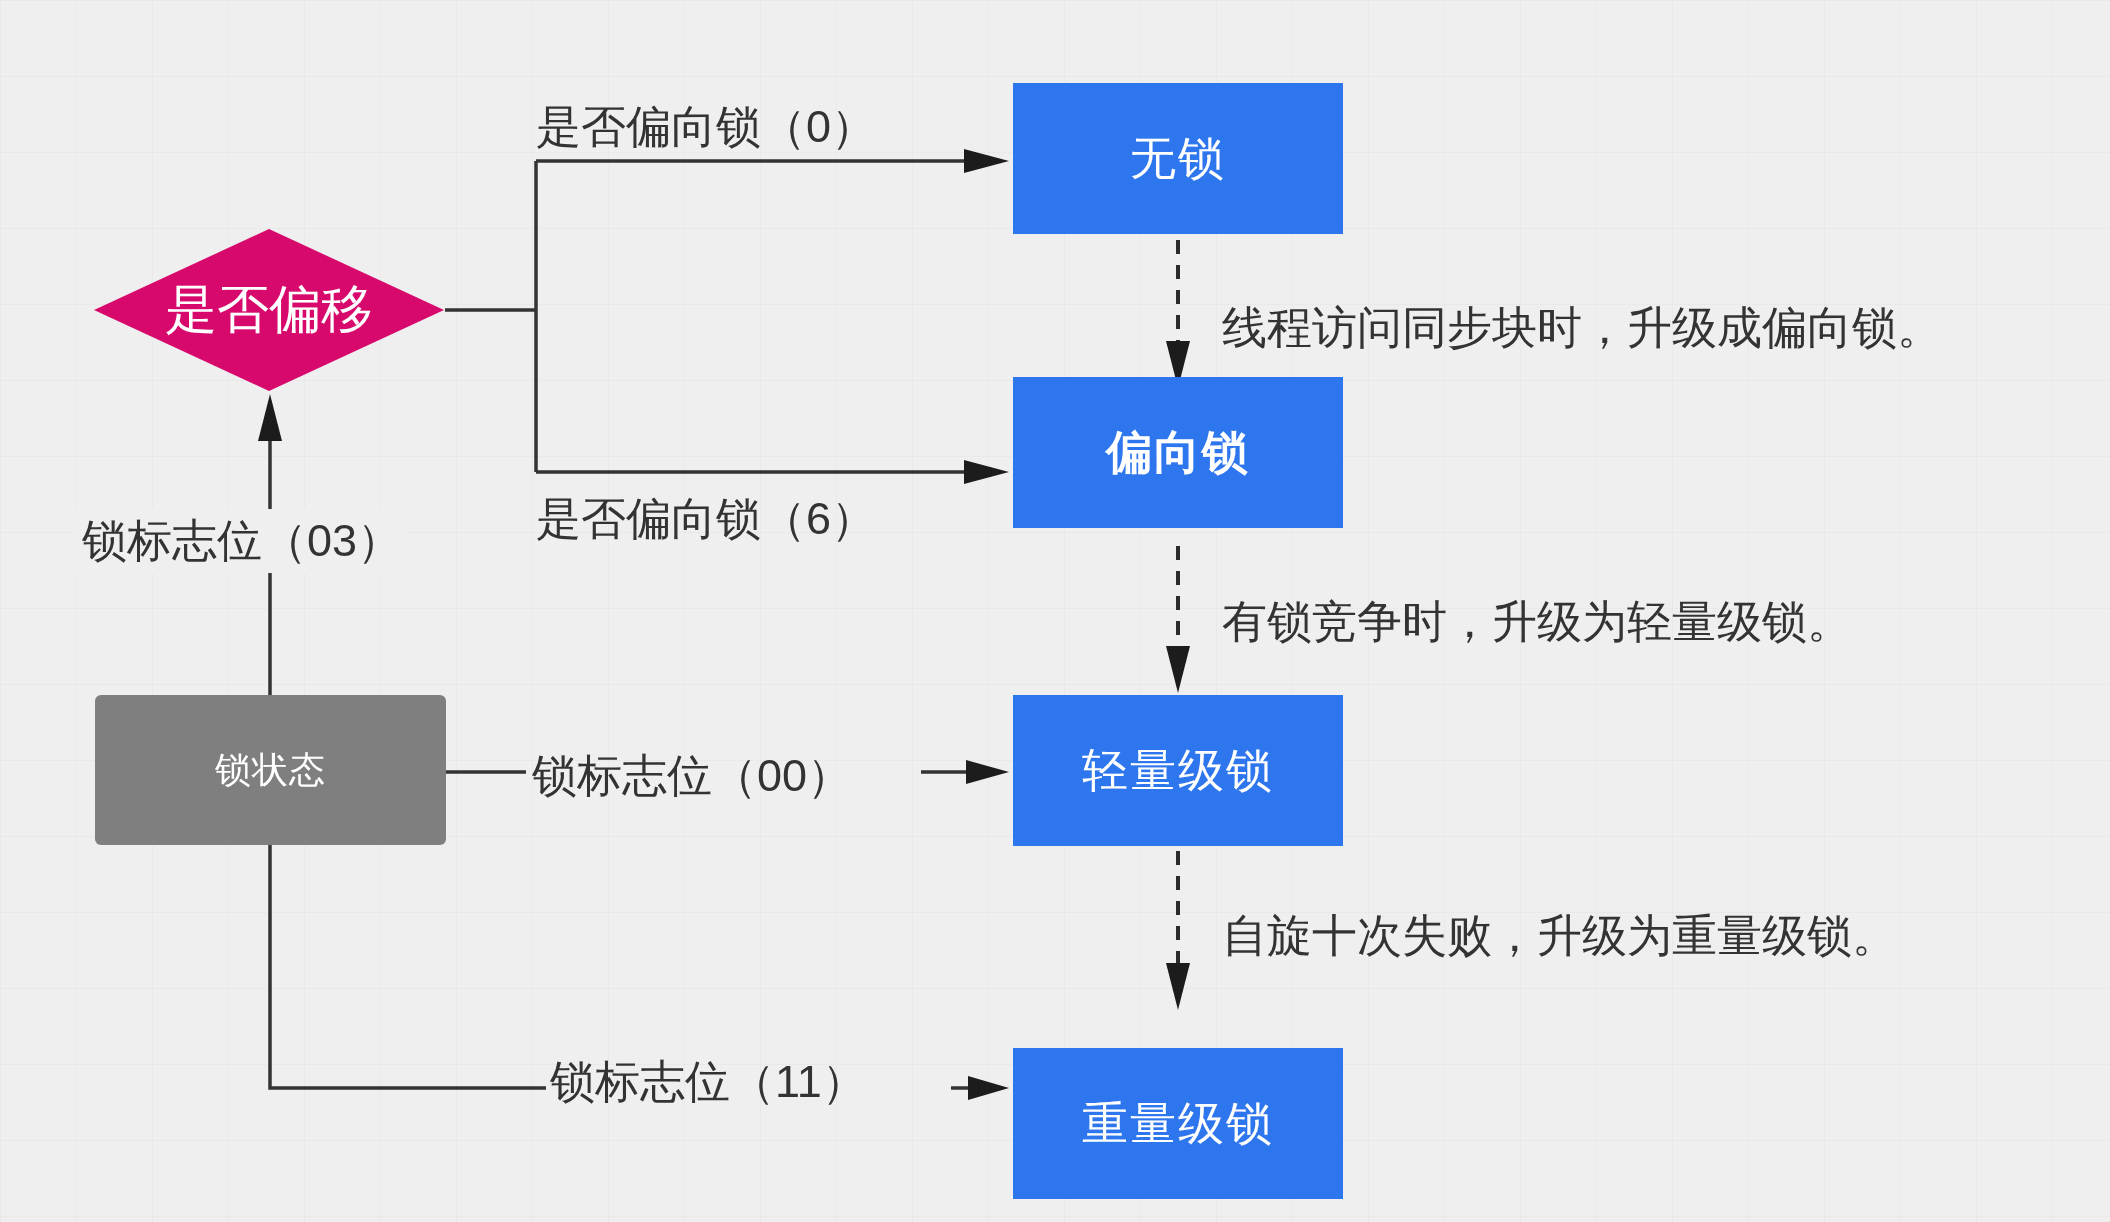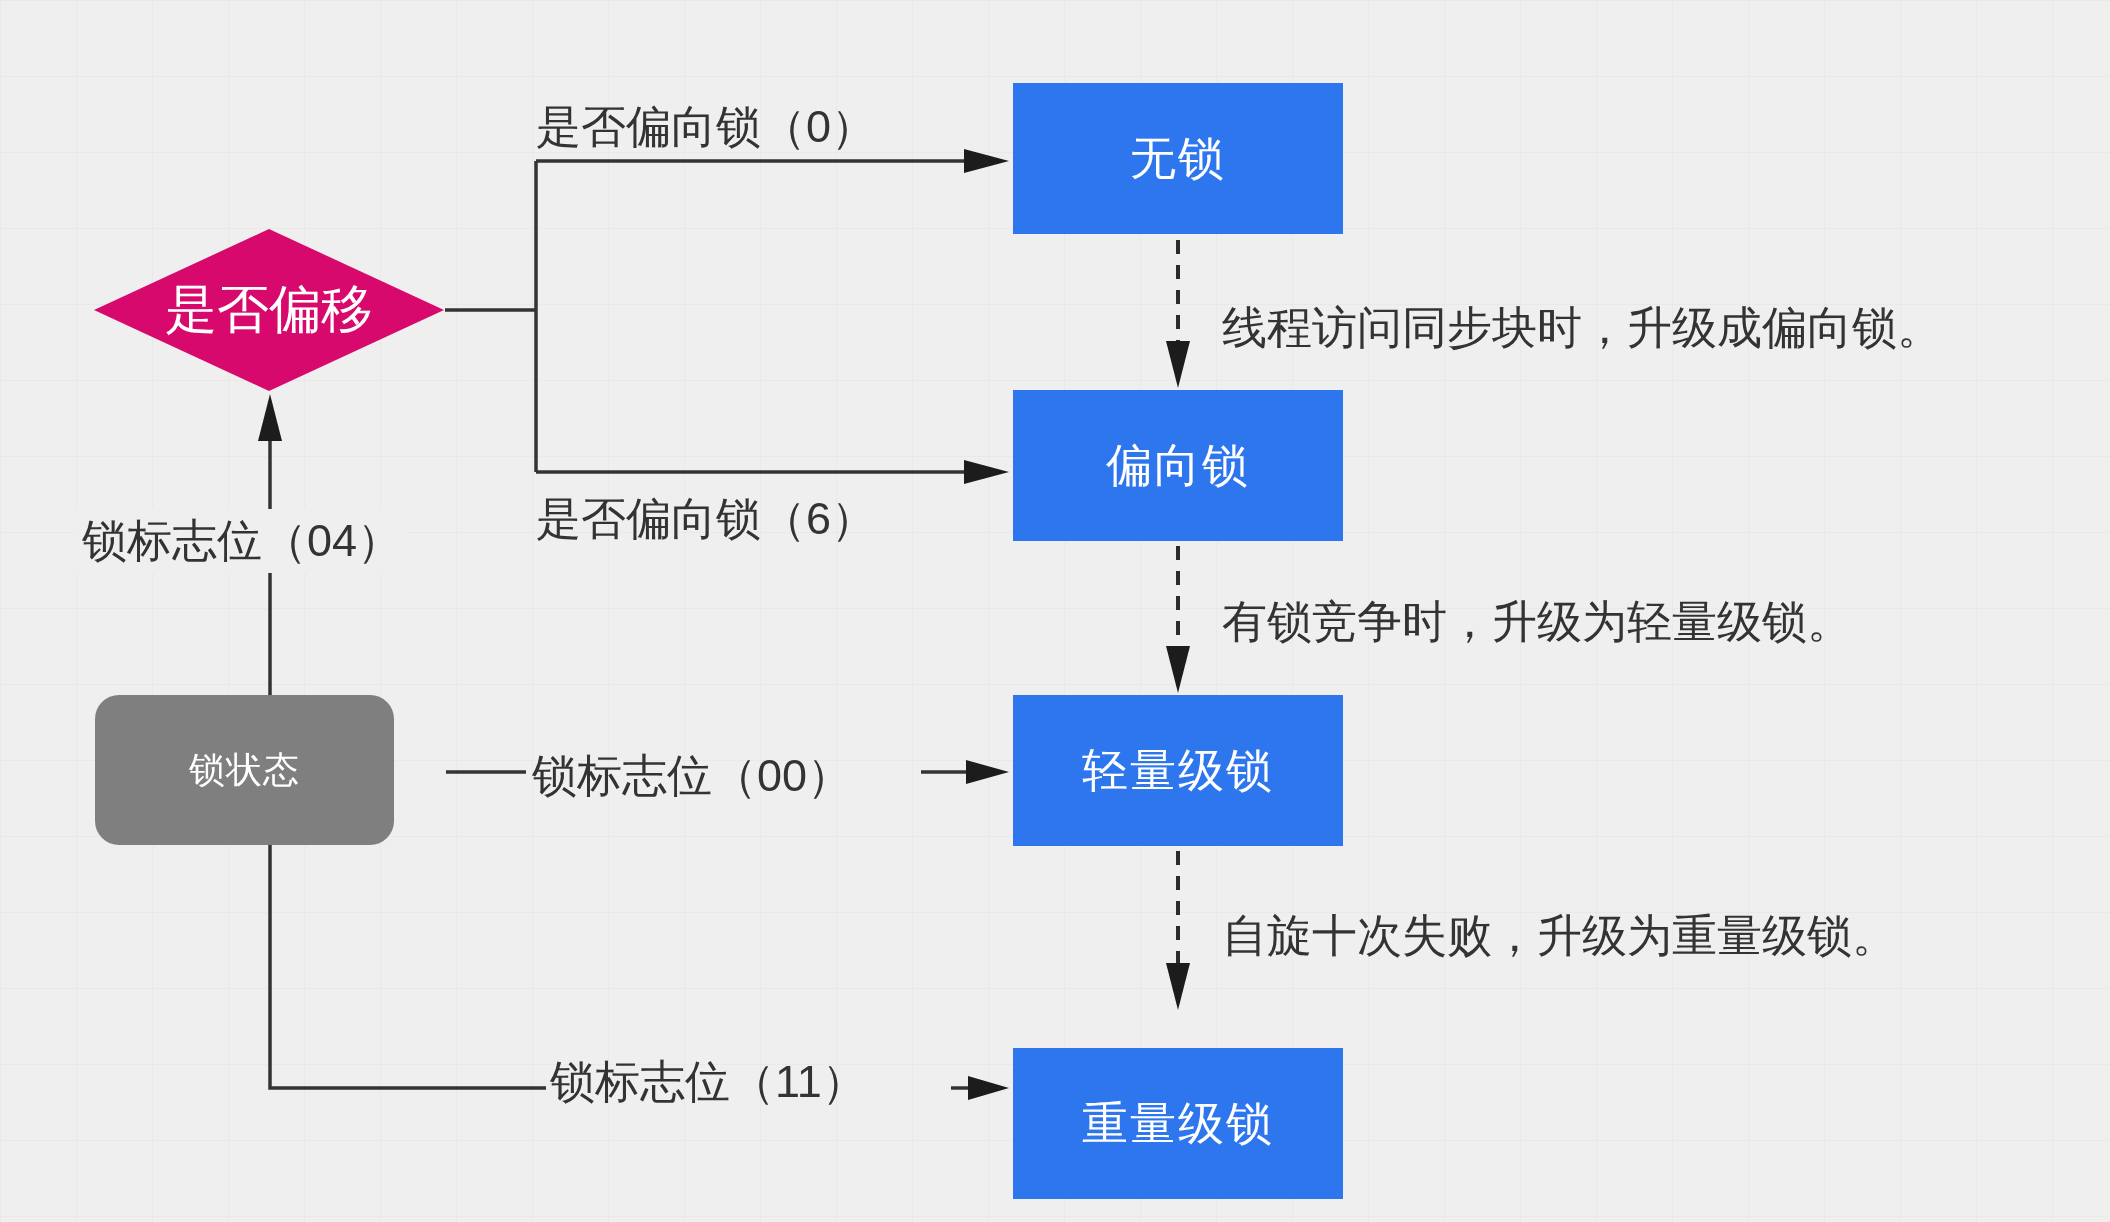--- a/index.html
+++ b/index.html
@@ -35,29 +35,29 @@
     color: #FFFFFF;
   }
   .process {
     width: 330px;
     height: 151px;
     background: #2E76EE;
     font-size: 46px;
     letter-spacing: 2px;
   }
   .process.no-lock      { left: 1013px; top: 83px; }
-  .process.biased       { left: 1013px; top: 390px; }
+  .process.biased       { left: 1013px; top: 377px; font-weight: bold; }
   .process.lightweight  { left: 1013px; top: 695px; }
   .process.heavyweight  { left: 1013px; top: 1013px; margin-top: 35px; }
   .state {
     left: 95px; top: 695px;
-    width: 299px;
+    width: 351px;
     height: 150px;
     background: #7F7F7F;
-    border-radius: 24px;
+    border-radius: 6px;
     font-size: 36px;
     letter-spacing: 1px;
   }
   .diamond {
     left: 94px; top: 229px;
     width: 350px;
     height: 162px;
     background: #D8096C;
     clip-path: polygon(50% 0%, 100% 50%, 50% 100%, 0% 50%);
     font-size: 52px;
@@ -137,21 +137,21 @@
   <div class="node process lightweight">
     <span>轻量级锁</span>
   </div>
 
   <div class="node process heavyweight">
     <span>重量级锁</span>
   </div>
 
   <div class="edge-label biased-0">是否偏向锁（0）</div>
   <div class="edge-label biased-1">是否偏向锁（6）</div>
-  <div class="edge-label flag-01">锁标志位（04）</div>
+  <div class="edge-label flag-01">锁标志位（03）</div>
   <div class="edge-label flag-00">锁标志位（00）</div>
   <div class="edge-label flag-11">锁标志位（11）</div>
 
   <div class="annotation to-biased">线程访问同步块时，升级成偏向锁。</div>
   <div class="annotation to-lightweight">有锁竞争时，升级为轻量级锁。</div>
   <div class="annotation to-heavyweight">自旋十次失败，升级为重量级锁。</div>
 
 </div>
 
 </body></html>

